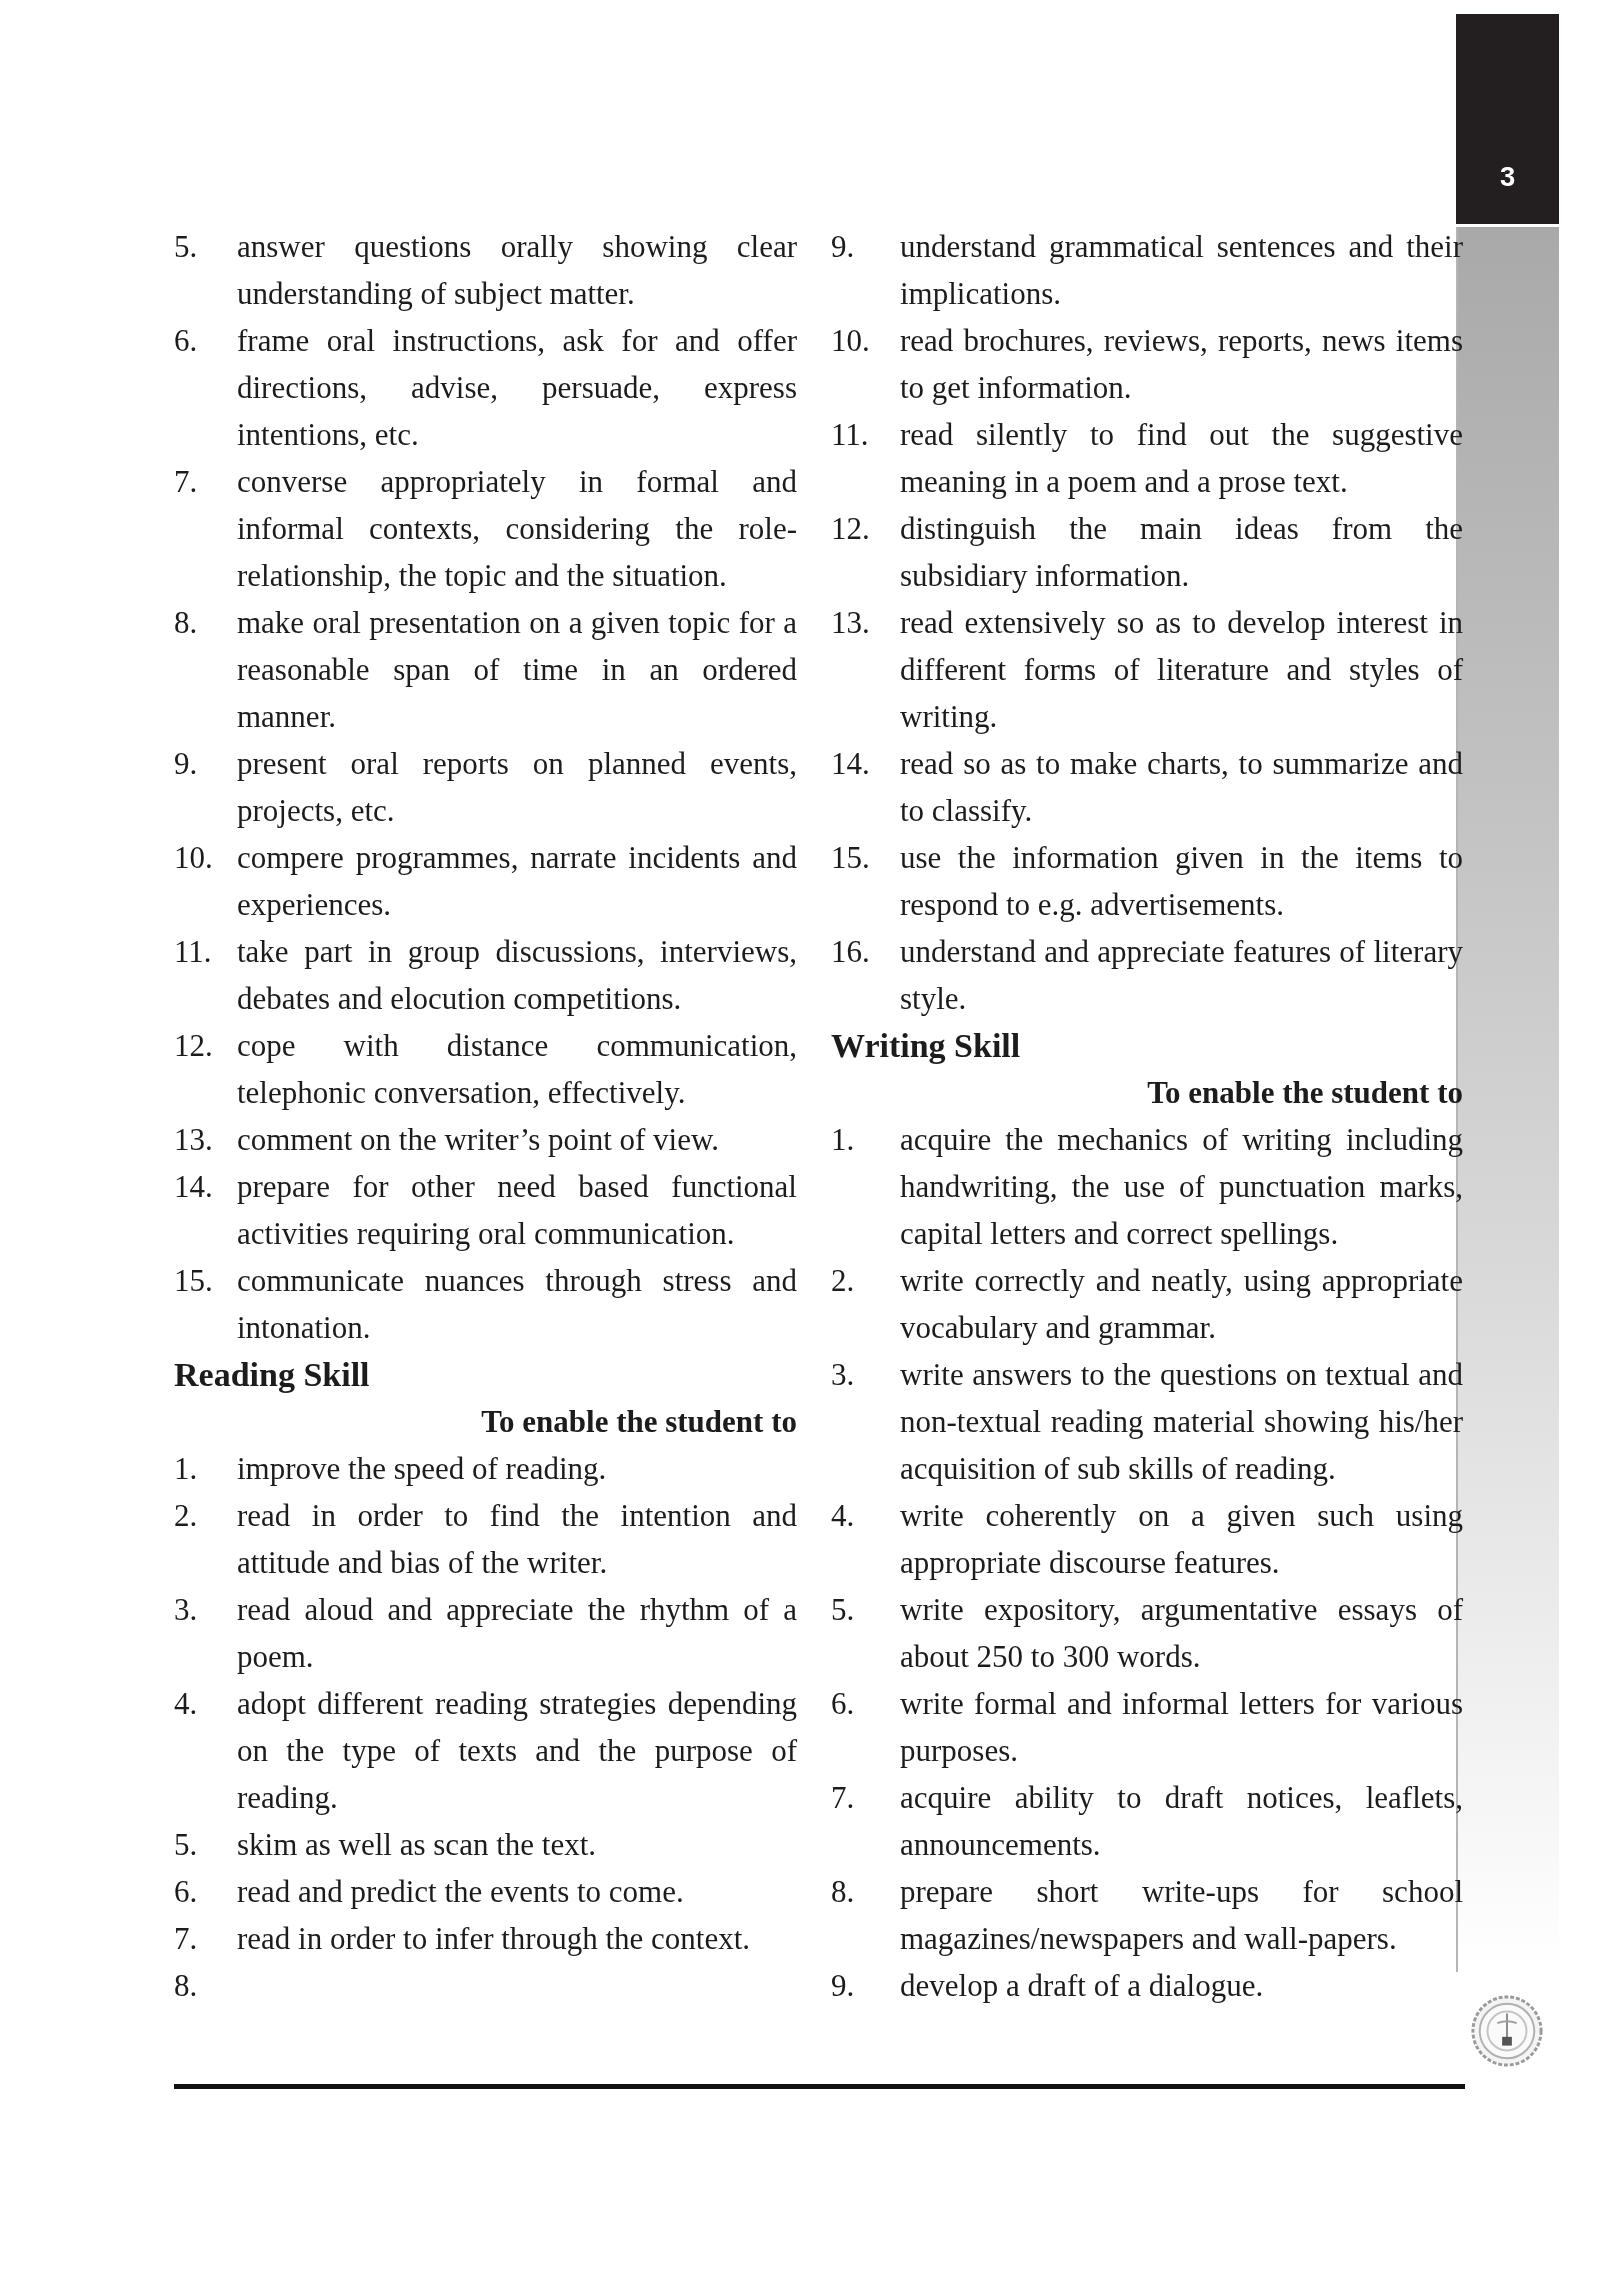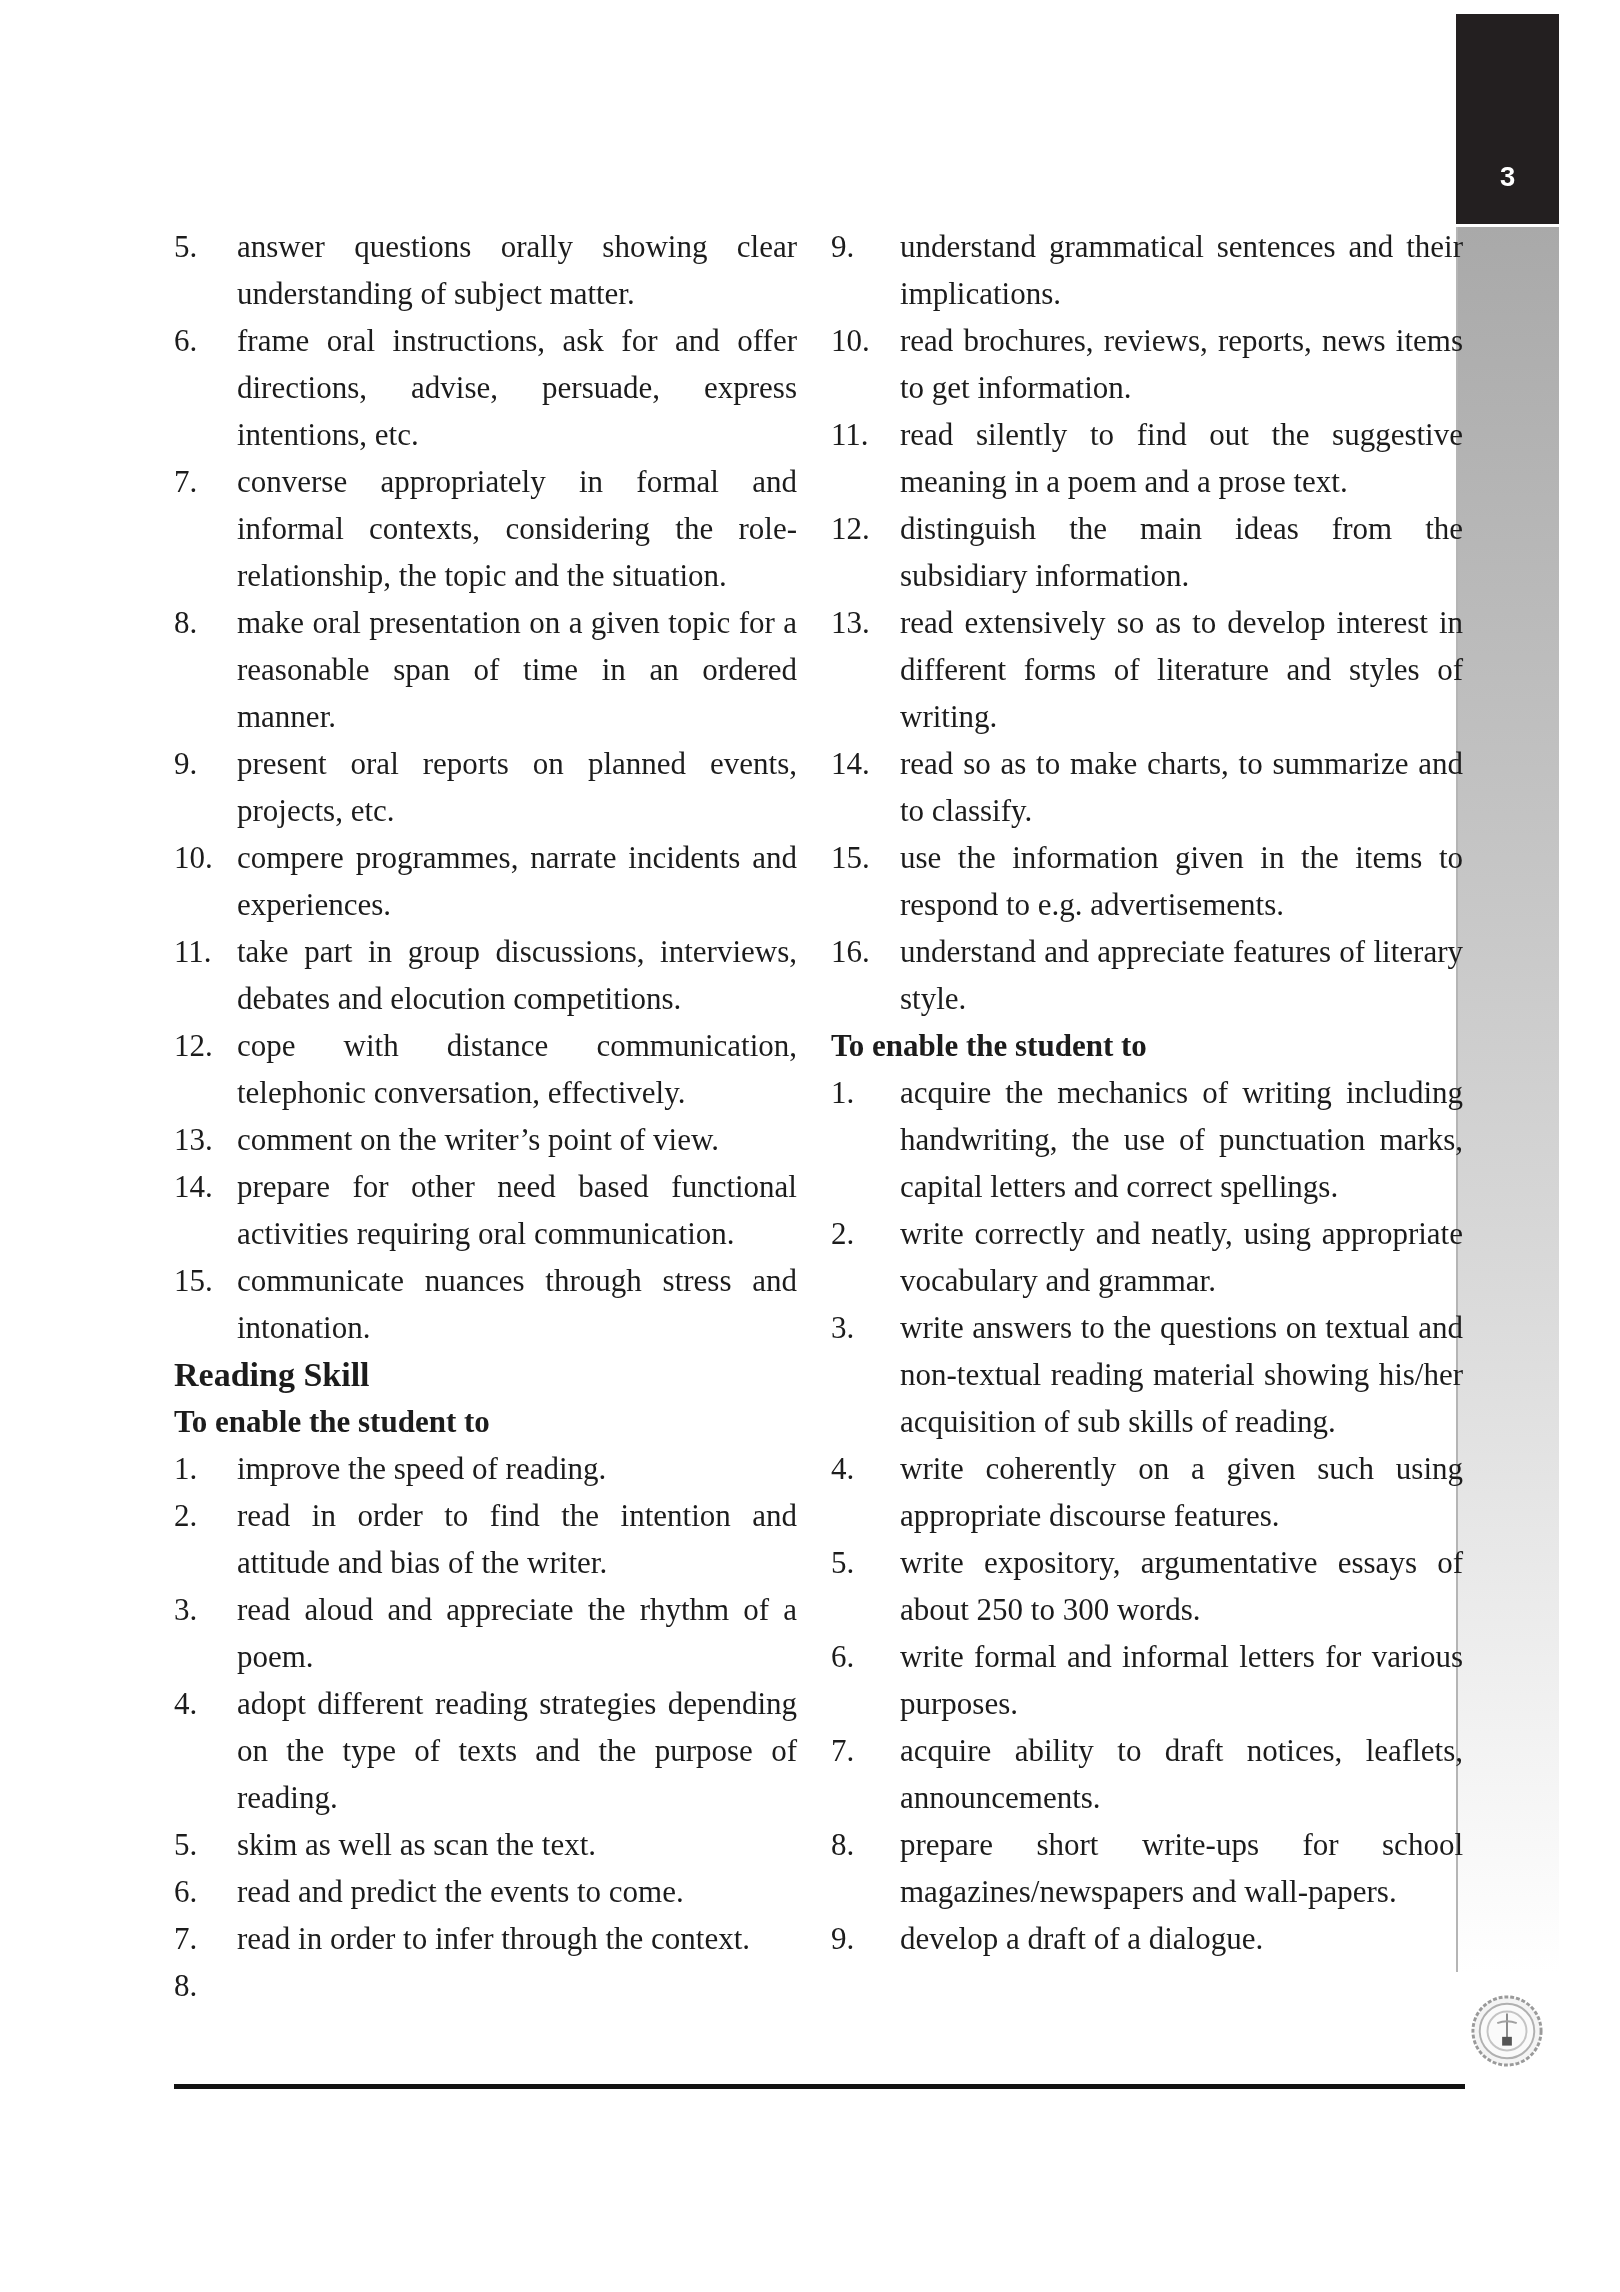--- a/index.html
+++ b/index.html
@@ -14,21 +14,21 @@
               background:linear-gradient(to bottom,#a9a9a9 0%,#c4c4c4 35%,#d9d9d9 60%,#ececec 80%,#ffffff 100%);
               border-left:2px solid #b5b5b5; box-sizing:border-box; }
   .col { position:absolute; top:223px; width:629px; }
   .col.left { left:174px; width:623px; }
   .col.right { left:831px; width:632px; }
   .item { display:flex; font-size:31px; line-height:47px; }
   .item .num { flex:0 0 63px; }
   .col.right .item .num { flex:0 0 69px; }
   .item .txt { flex:1; text-align:justify; text-align-last:left; }
   .heading { font-weight:bold; font-size:34px; line-height:47px; }
-  .subheading { font-weight:bold; font-size:31px; line-height:47px; }
+  .subheading { font-weight:bold; font-size:31px; line-height:47px;text-align:right; }
   .rule { position:absolute; left:174px; top:2084px; width:1291px; height:4.9px; background:#111; }
   .emblem { position:absolute; left:1470px; top:1994px; width:74px; height:74px; }
 </style>
 </head>
 <body>
 
 <div class="page-tab">
   <div class="page-num">3</div>
 </div>
 <div class="side-bar"></div>
@@ -145,20 +145,21 @@
       </div>
     <div class="item">
         <span class="num">15.</span>
         <span class="txt">use the information given in the items to respond to e.g. advertisements.</span>
       </div>
     <div class="item">
         <span class="num">16.</span>
         <span class="txt">understand and appreciate features of literary style.</span>
       </div>
   </div>
+  <div class="heading">Writing Skill</div>
   <div class="subheading">To enable the student to</div>
   <div>
     <div class="item">
         <span class="num">1.</span>
         <span class="txt">acquire the mechanics of writing including handwriting, the use of punctuation marks, capital letters and correct spellings.</span>
       </div>
     <div class="item">
         <span class="num">2.</span>
         <span class="txt">write correctly and neatly, using appropriate vocabulary and grammar.</span>
       </div>

